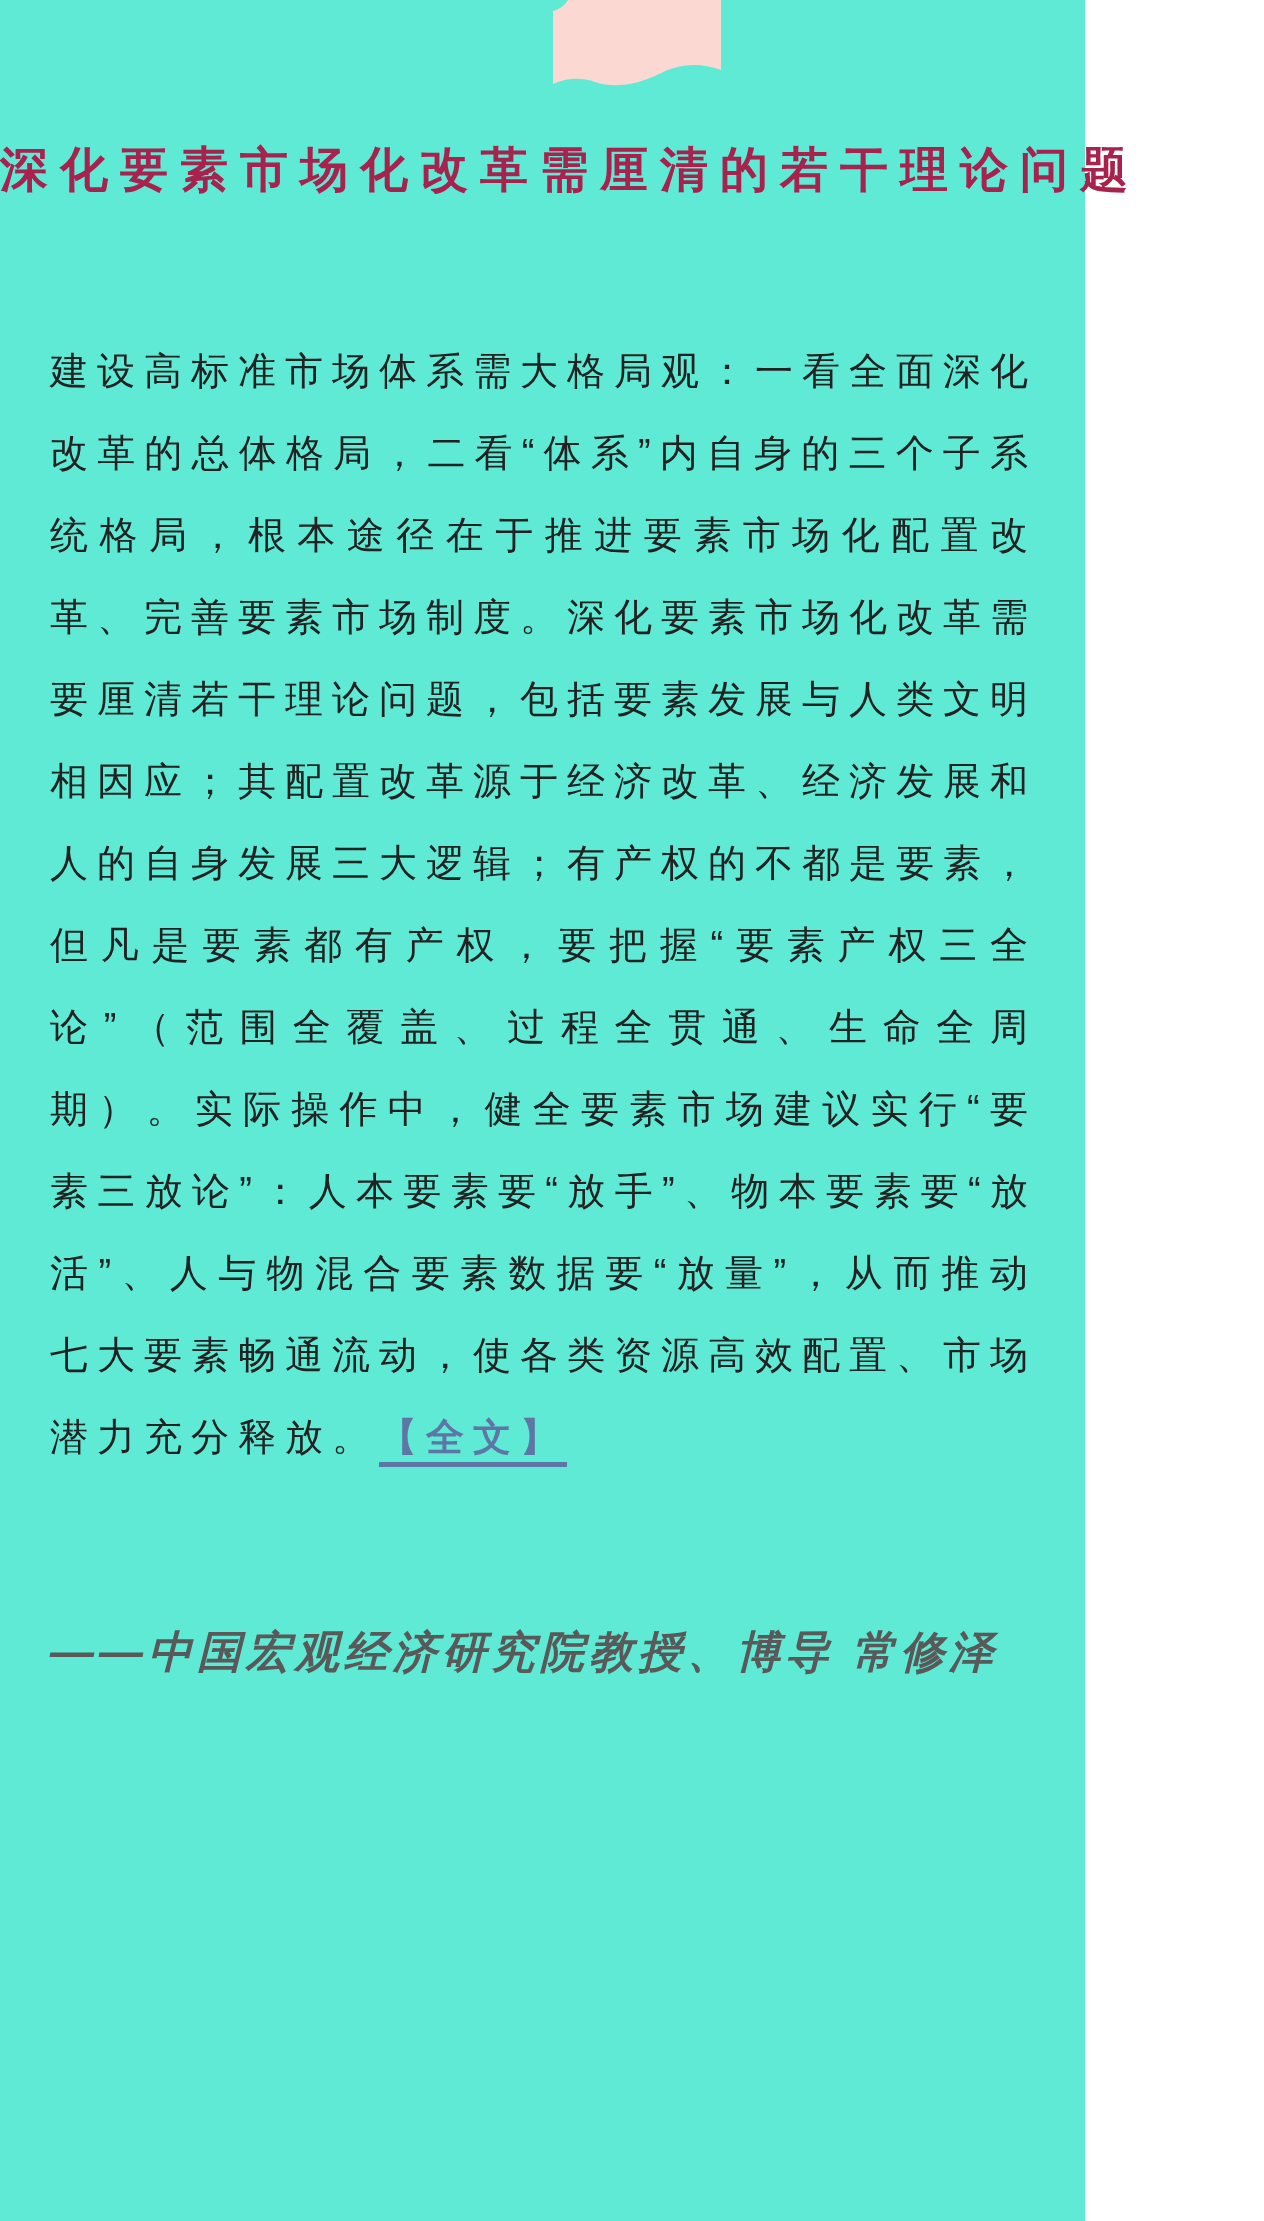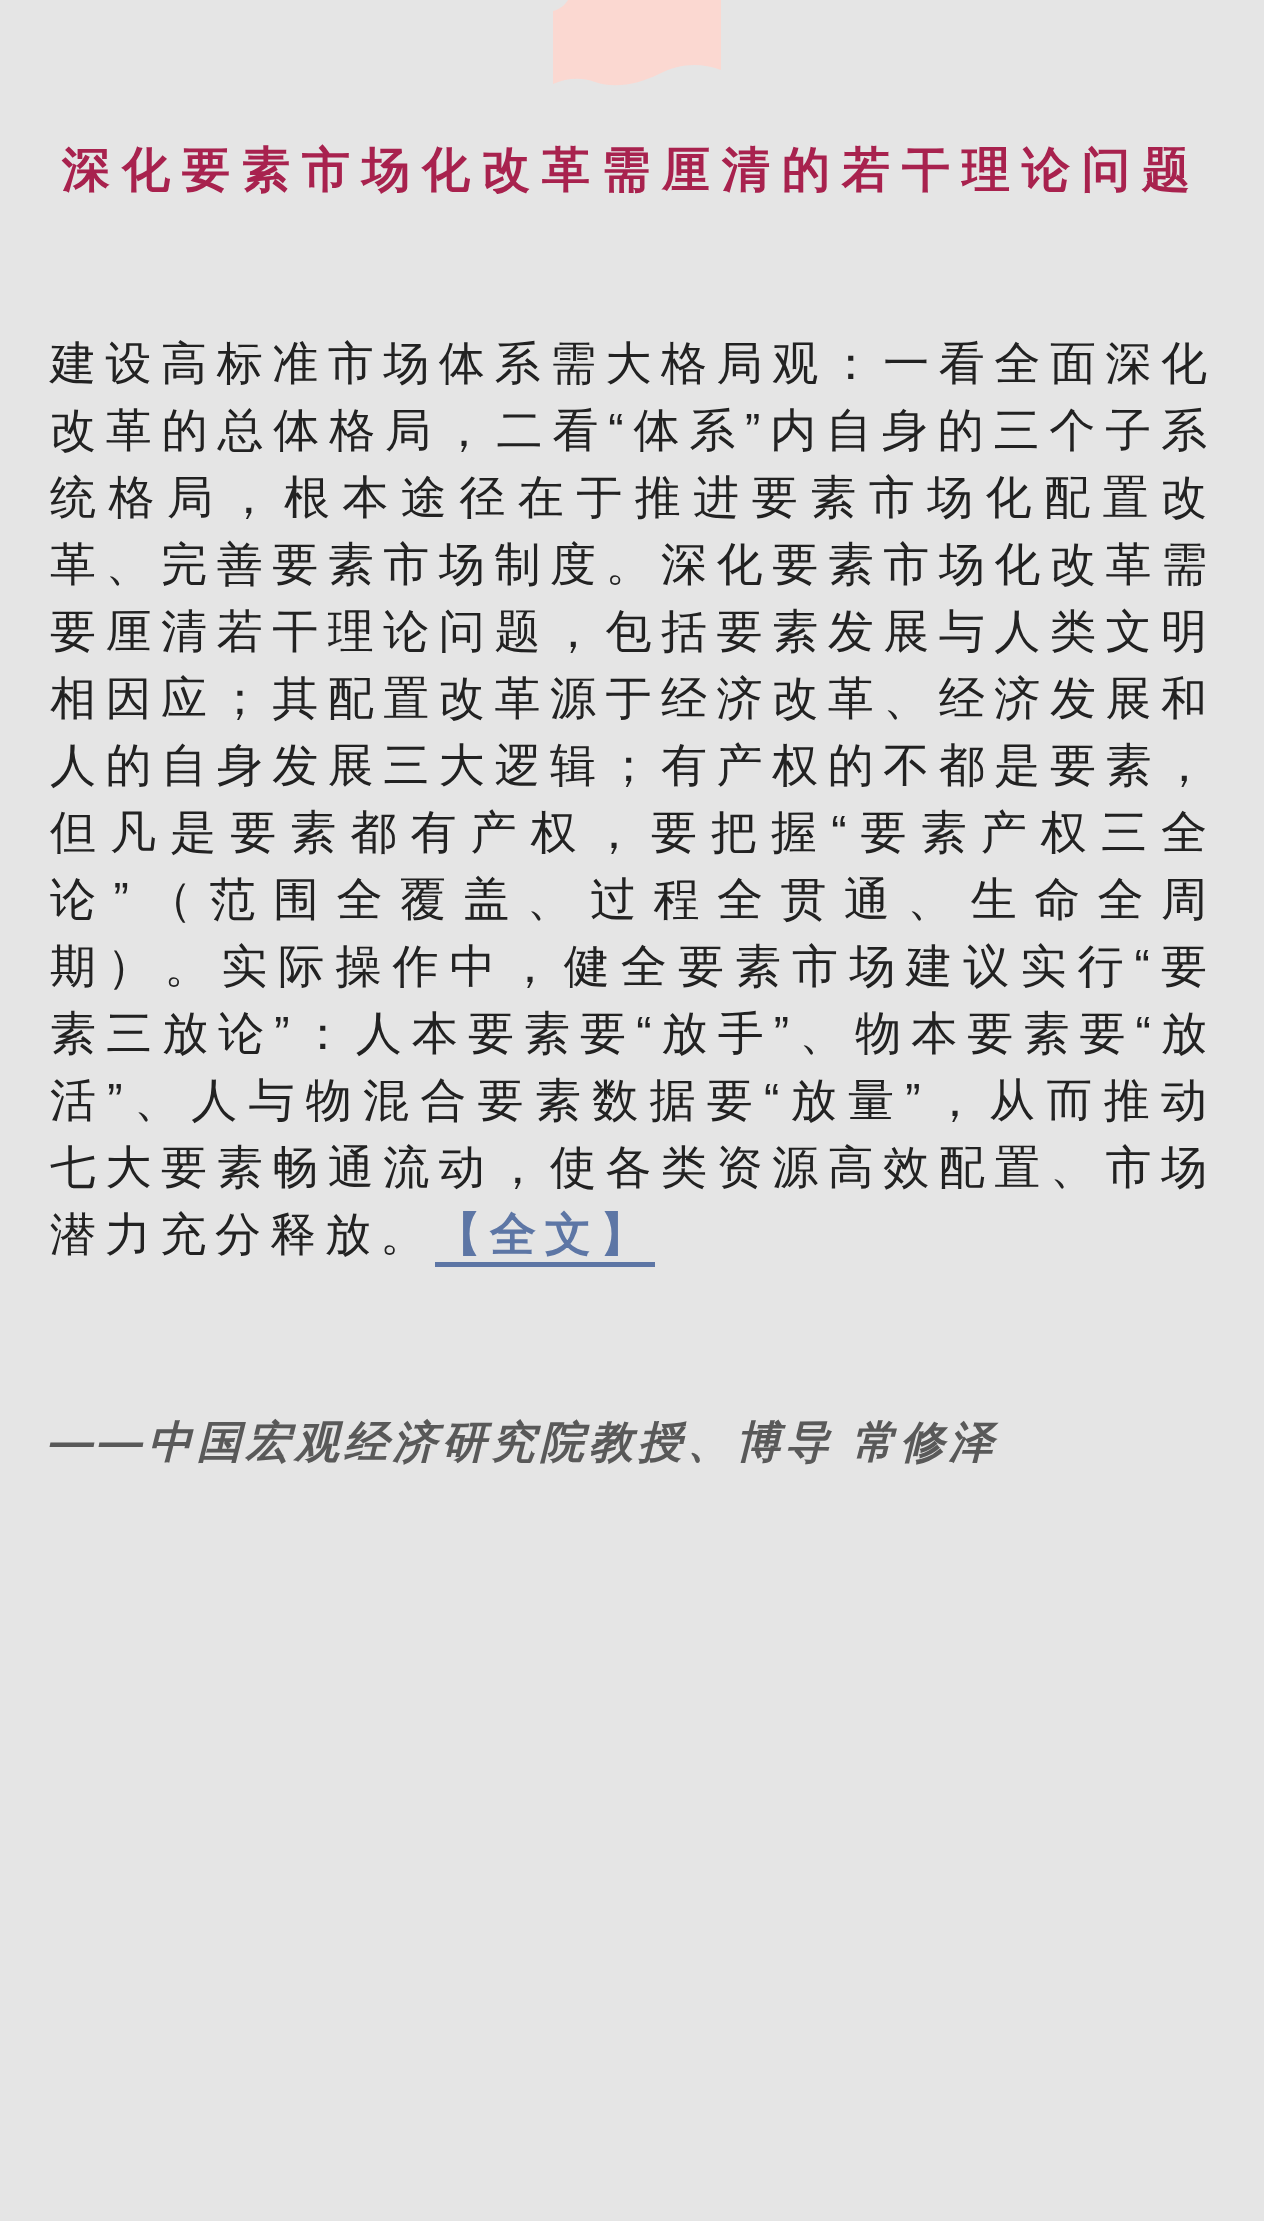--- a/index.html
+++ b/index.html
@@ -5,24 +5,24 @@
   * { margin: 0; padding: 0; box-sizing: border-box; }
   html, body { background: #ffffff; }
   body {
     width: 1264px;
     height: 2221px;
     position: relative;
     font-family: "Liberation Sans", "DejaVu Sans", sans-serif;
     overflow: hidden;
   }
   .page {
-    width: 1264px;
+    width: 1085px;
     height: 2221px;
     position: relative;
-    background: #e5e5e5;
+    background: #5eead4;
   }
   
   .ribbon {
     position: absolute;
     left: 553px;
     top: 0;
     width: 168px;
     height: 90px;
     pointer-events: none;
   }
@@ -34,22 +34,22 @@
     line-height: 56px;
     font-weight: 700;
     letter-spacing: 12px;
     color: #a8224e;
     white-space: nowrap;
   }
   
   .article-summary {
     margin: 0 48px 0 50px;
     padding-top: 132px;
-    font-size: 46px;
-    line-height: 67px;
+    font-size: 38px;
+    line-height: 82px;
     letter-spacing: 9px;
     color: #222222;
     text-align: justify;
     text-justify: inter-character;
   }
   .fulltext-link {
     color: #5d76a5;
     font-weight: 700;
     text-decoration: underline;
     text-decoration-thickness: 5px;

